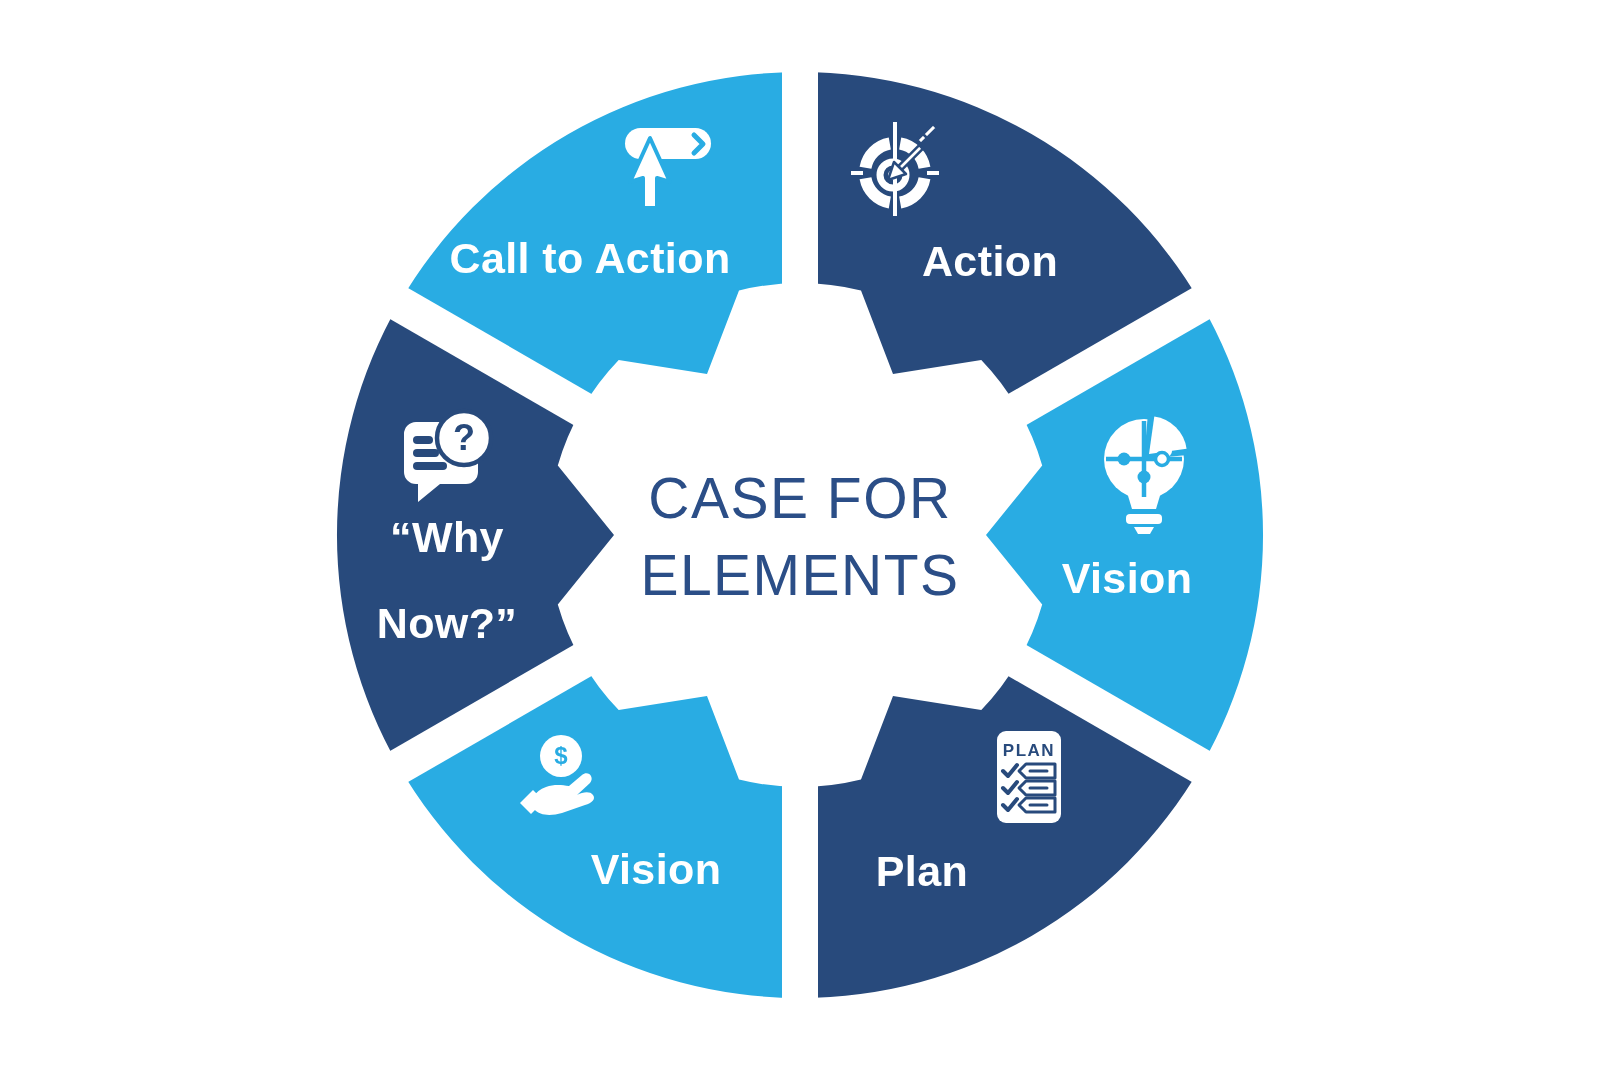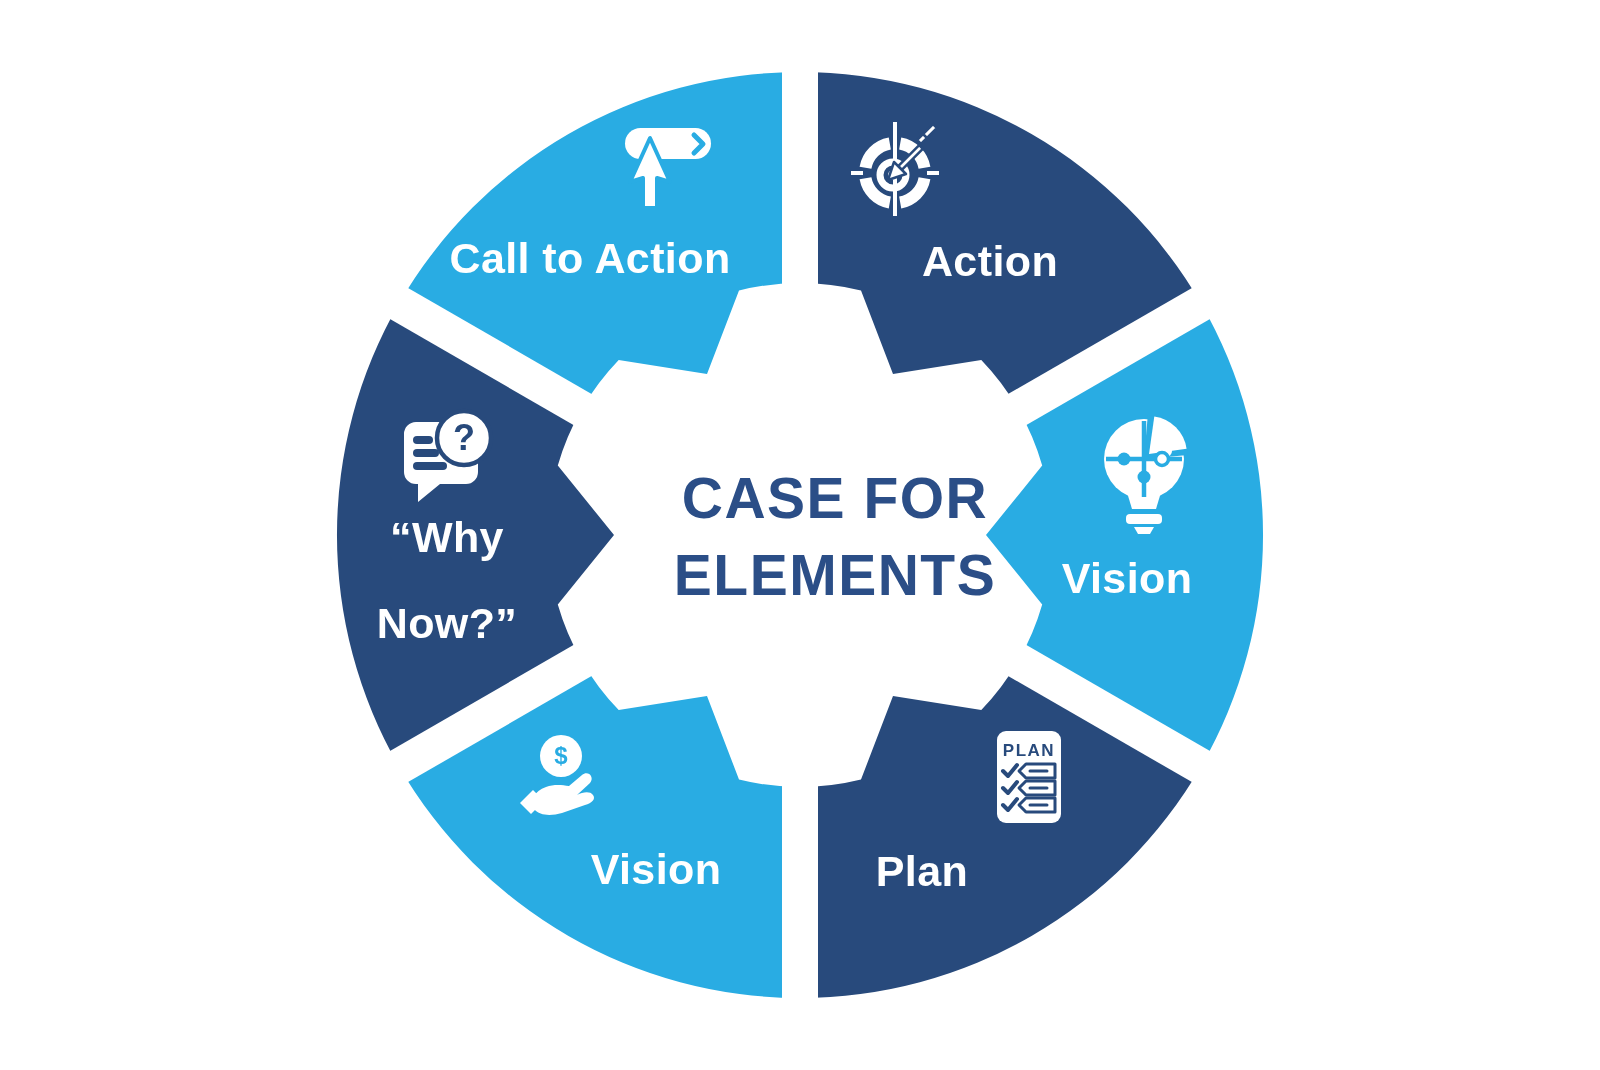--- a/index.html
+++ b/index.html
@@ -4,22 +4,22 @@
 <style>
   html,body{margin:0;padding:0;background:#ffffff;}
   .stage{position:relative;width:1600px;height:1070px;overflow:hidden;background:#fff;
          font-family:"Liberation Sans", sans-serif;}
   #wheel{position:absolute;left:0;top:0;}
   .icon{position:absolute;}
   .seg-label{position:absolute;transform:translate(-50%,-50%);color:#fff;
              font-size:43px;font-weight:700;letter-spacing:0.4px;white-space:nowrap;text-align:center;}
   .seg-label.wrap{white-space:normal;width:190px;line-height:86px;}
   .center-title{position:absolute;left:800px;top:537px;transform:translate(-50%,-50%);
-                text-align:center;color:var(--title-text);font-weight:bold;font-size:57px;
-                line-height:77px;letter-spacing:1.5px;white-space:nowrap;margin-left:35px;}
+                text-align:center;color:var(--title-text);font-weight:normal;font-size:57px;
+                line-height:77px;letter-spacing:1.5px;white-space:nowrap;}
   text{font-family:"Liberation Sans", sans-serif;}
 </style>
 </head>
 <body>
 
 <div class="stage">
 
   <svg id="wheel" width="1600" height="1070" viewBox="0 0 1600 1070">
       <path d="M 1201.0 303.5 A 463 463 0 0 0 800.0 72.0 L 800.0 283.0 A 252 252 0 0 1 861.0 290.5 L 893.0 373.9 L 981.3 359.9 A 252 252 0 0 1 1018.2 409.0 Z" fill="#284A7C"></path>
       <path d="M 1201.0 766.5 A 463 463 0 0 0 1201.0 303.5 L 1018.2 409.0 A 252 252 0 0 1 1042.2 465.5 L 986.0 535.0 L 1042.2 604.5 A 252 252 0 0 1 1018.2 661.0 Z" fill="#29ACE3"></path>

